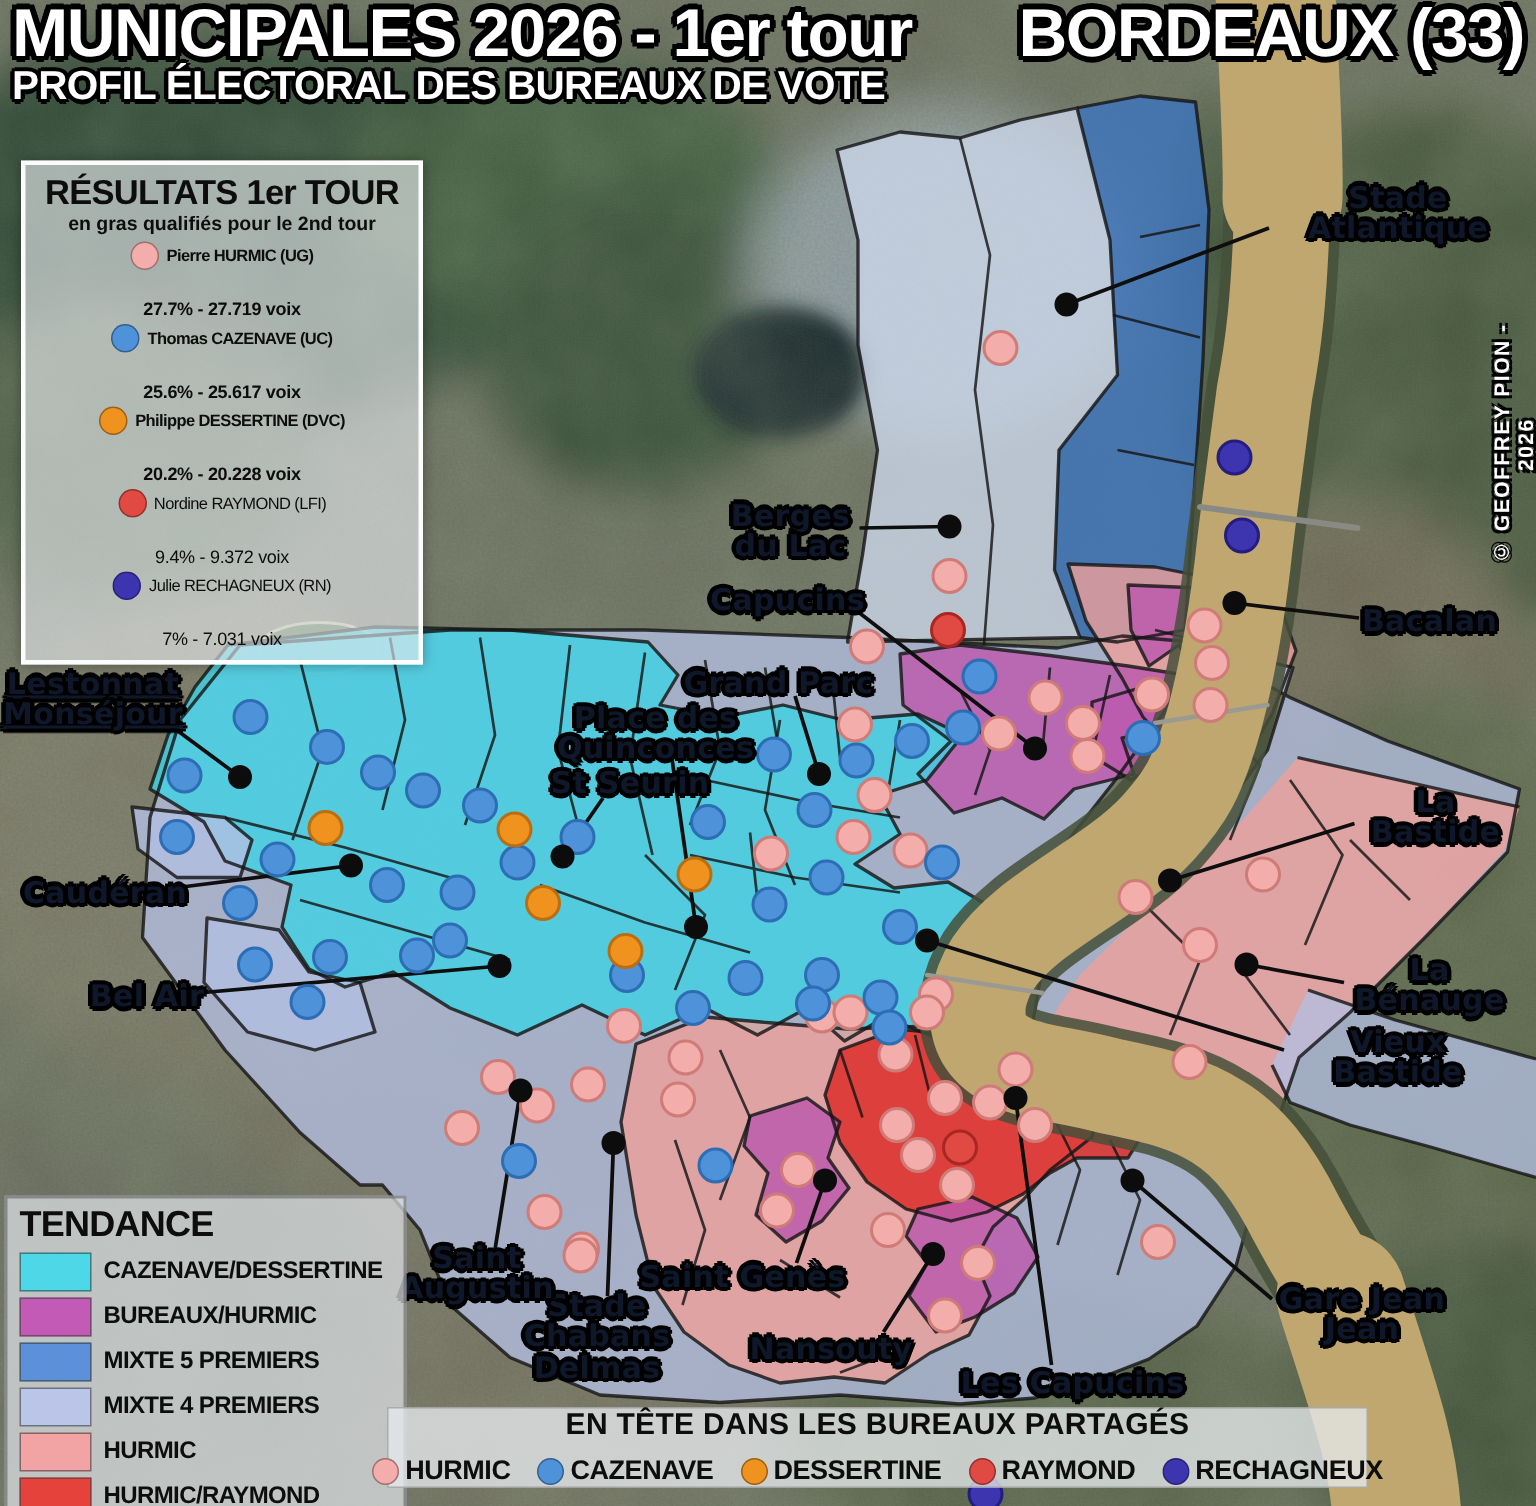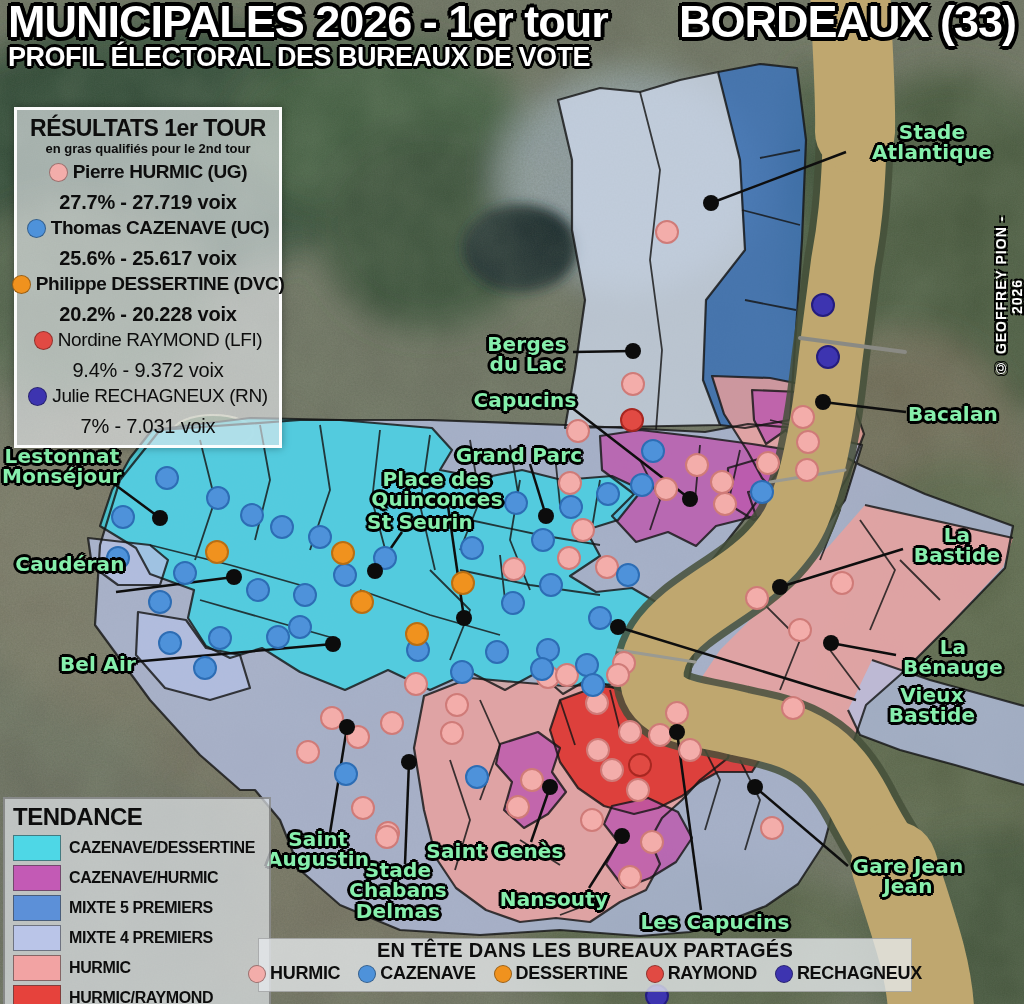--- a/index.html
+++ b/index.html
@@ -9,49 +9,49 @@
   
   .titlewrap{position:absolute;left:8px;top:-4px;width:1008px;pointer-events:none;}
   .titlerow{display:flex;justify-content:space-between;align-items:baseline;}
   .bigtitle,.bigcity{font-weight:800;font-size:45px;letter-spacing:-1px;color:#fff;
      text-shadow:-3px -3px 0 #000,3px -3px 0 #000,-3px 3px 0 #000,3px 3px 0 #000,
                  -4px 0 0 #000,4px 0 0 #000,0 -4px 0 #000,0 4px 0 #000;}
   .subtitle{font-weight:800;font-size:27px;letter-spacing:-0.5px;color:#fff;margin-top:-6px;
      text-shadow:-2px -2px 0 #000,2px -2px 0 #000,-2px 2px 0 #000,2px 2px 0 #000,
                  -3px 0 0 #000,3px 0 0 #000,0 -3px 0 #000,0 3px 0 #000;}
   
-  .mlabel{position:absolute;transform:translate(-50%,-50%);color:#86efac;
+  .mlabel{position:absolute;transform:translate(-50%,-50%);color:#0f172a;
      font-family:"DejaVu Sans",sans-serif;font-weight:700;font-size:20px;line-height:1.02;
      white-space:pre-line;text-align:center;letter-spacing:0.2px;pointer-events:none;
      text-shadow:-2px -2px 0 #000,2px -2px 0 #000,-2px 2px 0 #000,2px 2px 0 #000,
                  -3px 0 0 #000,3px 0 0 #000,0 -3px 0 #000,0 3px 0 #000;}
   
   .resbox{position:absolute;left:14px;top:107px;width:254px;
      background:rgba(233,236,240,0.62);border:3px solid rgba(255,255,255,0.95);
      box-shadow:0 0 8px rgba(0,0,0,0.35);padding:5px 4px 7px 4px;text-align:center;color:#0d0d0d;}
   .res-title{font-size:23px;font-weight:800;letter-spacing:-0.5px;}
   .res-sub{font-size:13px;font-weight:700;margin:-1px 0 5px 0;}
   .res-row{display:flex;align-items:center;justify-content:center;gap:5px;margin-top:3px;}
   .cdot{width:17px;height:17px;border-radius:50%;border:1.5px solid rgba(0,0,0,0.35);flex:0 0 auto;}
-  .cname{font-size:19px;letter-spacing:-0.4px;white-space:nowrap;}
-  .res-score{font-size:20px;letter-spacing:-0.2px;margin-top:8px;}
+  .cname{font-size:11px;letter-spacing:-0.4px;white-space:nowrap;}
+  .res-score{font-size:12px;letter-spacing:-0.2px;margin-top:19px;}
   .q .cname,.res-score.q{font-weight:800;}
   .nq .cname,.res-score.nq{font-weight:400;}
   
   .tendbox{position:absolute;left:3px;top:797px;width:250px;
      background:rgba(222,226,230,0.72);border:2px solid rgba(90,90,90,0.55);
      padding:4px 6px 8px 8px;color:#0d0d0d;}
   .tend-title{font-size:24px;font-weight:800;letter-spacing:-0.5px;}
   .tend-row{display:flex;align-items:center;gap:8px;margin-top:4px;}
   .swatch{width:46px;height:24px;border:1px solid rgba(60,60,60,0.6);flex:0 0 auto;}
   .tend-label{font-size:16px;font-weight:800;letter-spacing:-0.4px;white-space:nowrap;}
   
   .sharedbar{position:absolute;left:258px;top:938px;width:652px;height:52px;
      background:rgba(230,233,236,0.78);border:1px solid rgba(120,120,120,0.5);
-     display:flex;flex-direction:column;align-items:center;justify-content:flex-start;color:#0d0d0d;}
+     display:flex;flex-direction:column;align-items:center;justify-content:space-between;color:#0d0d0d;}
   .shared-title{font-size:20px;font-weight:800;letter-spacing:0.2px;}
   .shared-row{display:flex;align-items:center;gap:18px;margin-top:1px;}
   .shared-item{display:flex;align-items:center;gap:4px;}
   .sdot{width:16px;height:16px;border-radius:50%;border:1.5px solid rgba(0,0,0,0.35);}
   .shared-label{font-size:18px;font-weight:800;letter-spacing:-0.3px;}
   
   .credit{position:absolute;left:993px;top:196px;width:26px;height:200px;color:#fff;
      writing-mode:vertical-rl;transform:rotate(180deg);font-size:14px;font-weight:700;
      letter-spacing:1px;text-align:center;
      text-shadow:-2px -2px 0 #000,2px -2px 0 #000,-2px 2px 0 #000,2px 2px 0 #000;}
@@ -322,23 +322,23 @@
 
   <div id="maplabels">
       <div class="mlabel" style="left: 932px; top: 142px;">Stade Atlantique</div>
       <div class="mlabel" style="left: 527px; top: 354px;">Berges
 du Lac</div>
       <div class="mlabel" style="left: 525px; top: 400px;">Capucins</div>
       <div class="mlabel" style="left: 519px; top: 455px;">Grand Parc</div>
       <div class="mlabel" style="left: 437px; top: 489px;">Place des
 Quinconces</div>
       <div class="mlabel" style="left: 420px; top: 522px;">St Seurin</div>
-      <div class="mlabel" style="left: 62px; top: 466px;">Lestonnat
+      <div class="mlabel" style="left: 62px; top: 466px; text-decoration: underline;">Lestonnat
 Monséjour</div>
-      <div class="mlabel" style="left: 70px; top: 564px;">Caudéran</div>
+      <div class="mlabel" style="left: 70px; top: 595px;">Caudéran</div>
       <div class="mlabel" style="left: 98px; top: 664px;">Bel Air</div>
       <div class="mlabel" style="left: 953px; top: 414px;">Bacalan</div>
       <div class="mlabel" style="left: 957px; top: 545px;">La Bastide</div>
       <div class="mlabel" style="left: 953px; top: 657px;">La Bénauge</div>
       <div class="mlabel" style="left: 932px; top: 705px;">Vieux Bastide</div>
       <div class="mlabel" style="left: 908px; top: 876px;">Gare Jean Jean</div>
       <div class="mlabel" style="left: 715px; top: 922px;">Les Capucins</div>
       <div class="mlabel" style="left: 554px; top: 899px;">Nansouty</div>
       <div class="mlabel" style="left: 495px; top: 851px;">Saint Genès</div>
       <div class="mlabel" style="left: 398px; top: 891px;">Stade
@@ -392,21 +392,21 @@
   </div>
 
   <div class="tendbox">
     <div class="tend-title">TENDANCE</div>
     <div class="tend-row">
       <span class="swatch" style="background: rgb(78, 215, 230);"></span>
       <span class="tend-label">CAZENAVE/DESSERTINE</span>
     </div>
     <div class="tend-row">
       <span class="swatch" style="background: rgb(195, 90, 181);"></span>
-      <span class="tend-label">CAZENAVE/HURMIC</span>
+      <span class="tend-label">BUREAUX/HURMIC</span>
     </div>
     <div class="tend-row">
       <span class="swatch" style="background: rgb(92, 144, 216);"></span>
       <span class="tend-label">MIXTE 5 PREMIERS</span>
     </div>
     <div class="tend-row">
       <span class="swatch" style="background: rgb(186, 197, 232);"></span>
       <span class="tend-label">MIXTE 4 PREMIERS</span>
     </div>
     <div class="tend-row">

